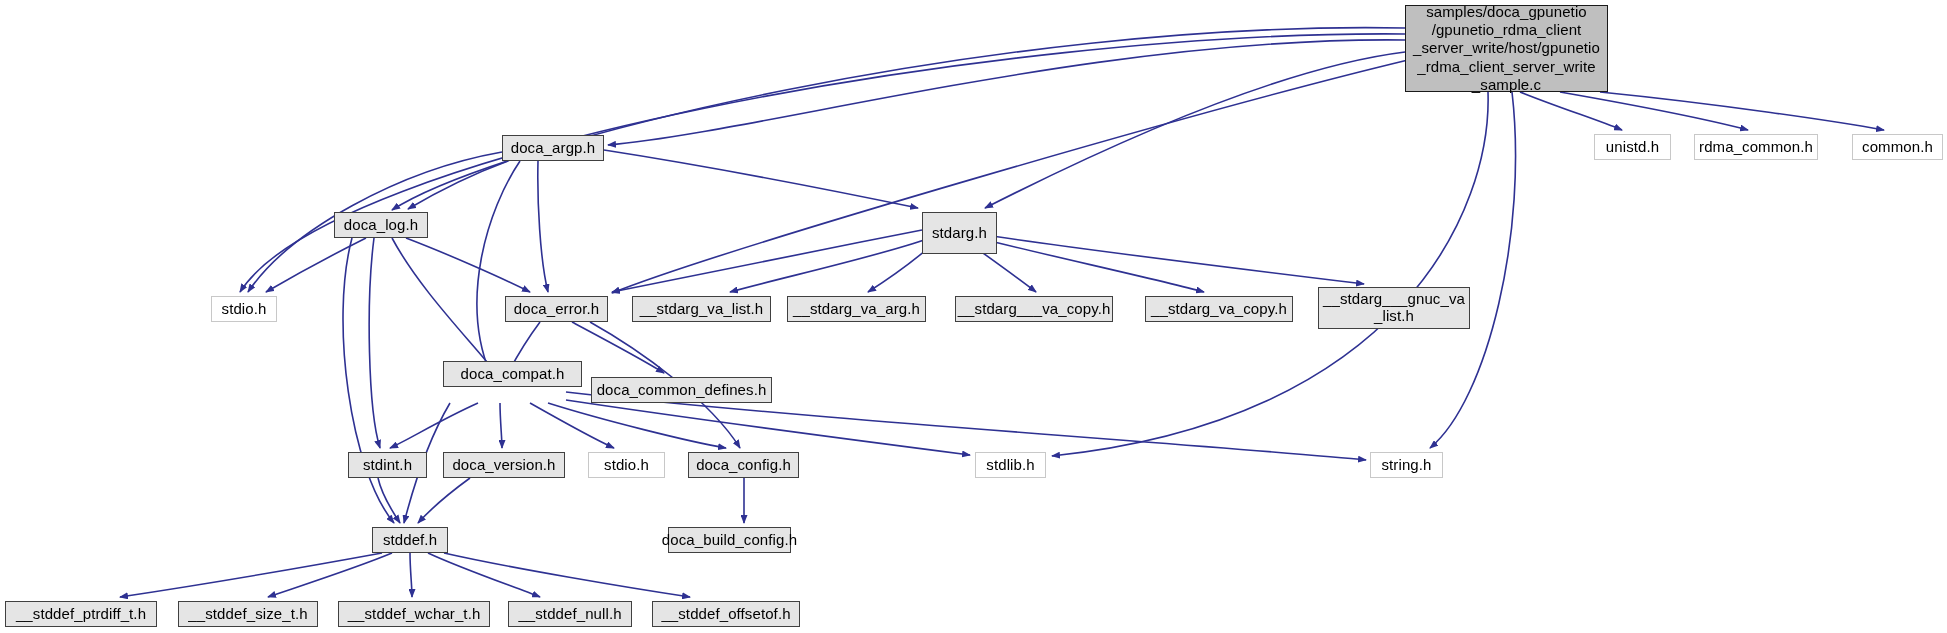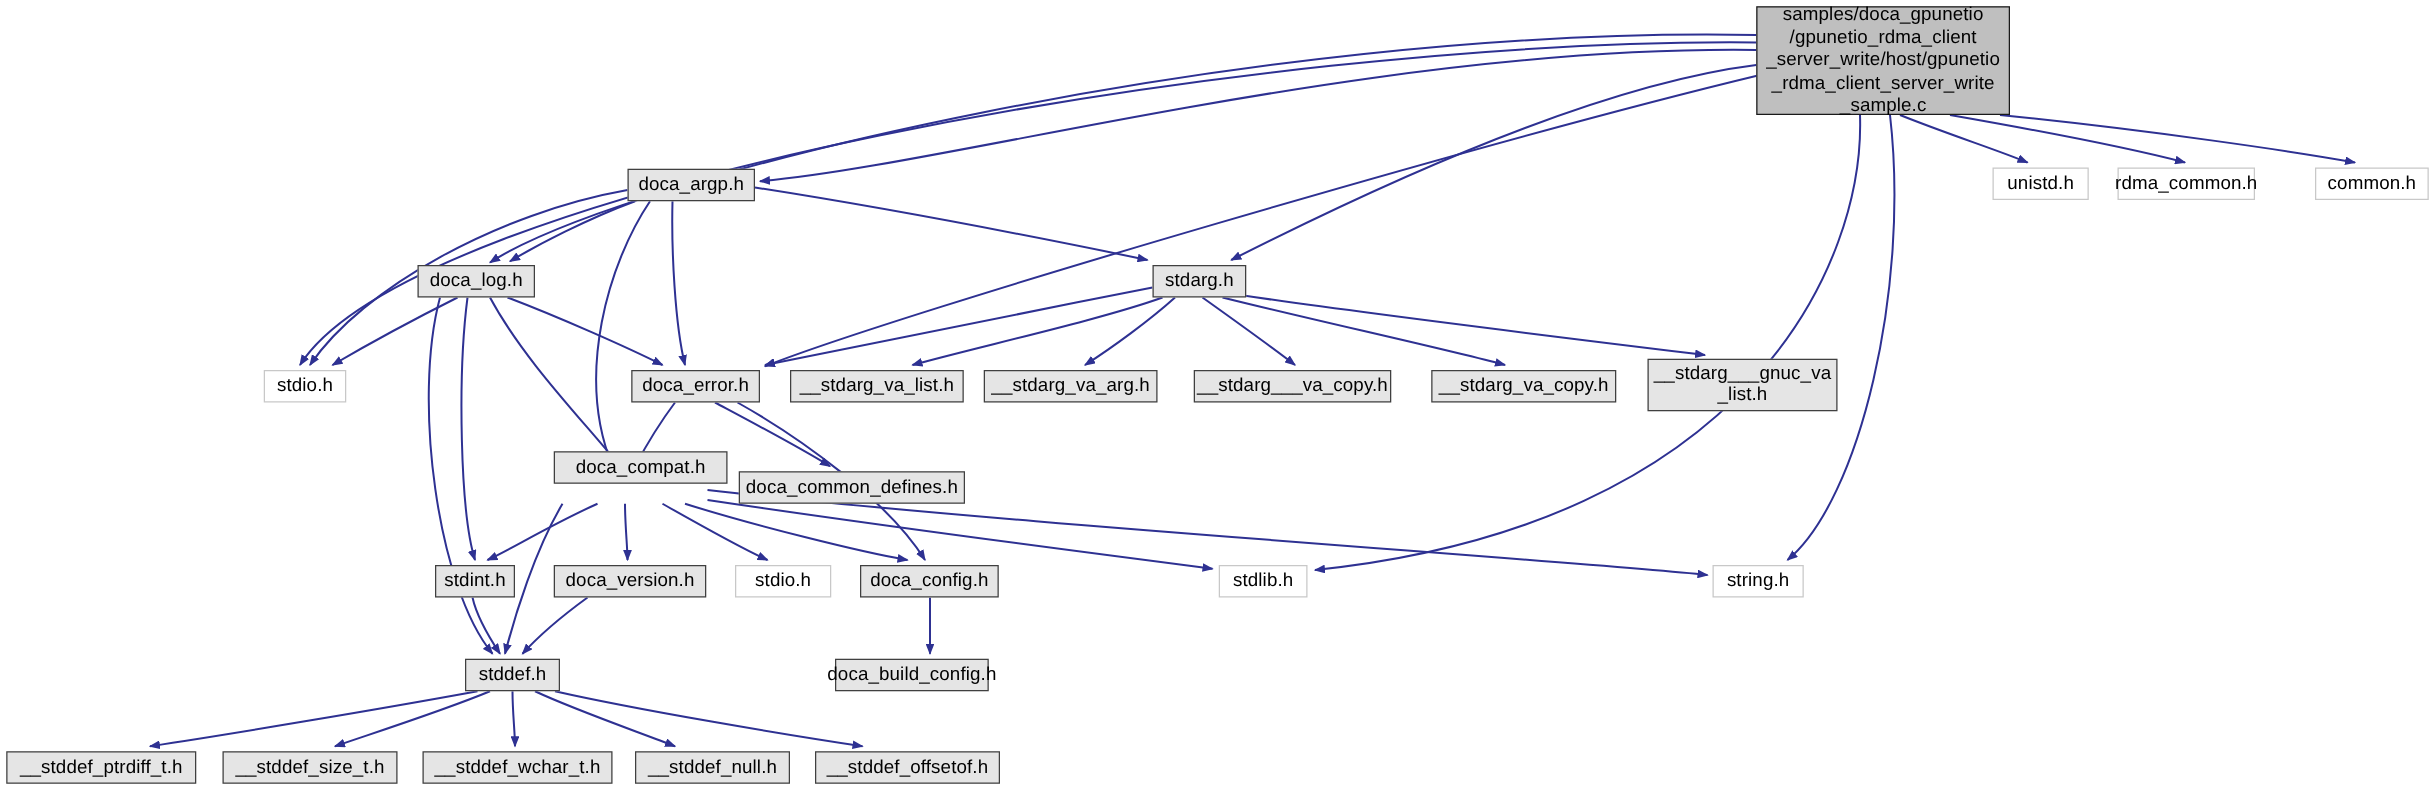--- a/index.html
+++ b/index.html
@@ -105,36 +105,36 @@
         <path d="M444,553 C510,568 630,588 690,597" fill="none" stroke="#2e3192" stroke-width="1.6" marker-end="url(#arrow)"></path>
       </g>
   </svg>
   <div id="nodes">
       <div class="node root" style="left: 1405px; top: 5px; width: 203px; height: 87px;">samples/doca_gpunetio
 /gpunetio_rdma_client
 _server_write/host/gpunetio
 _rdma_client_server_write
 _sample.c</div>
       <div class="node external" style="left: 1594px; top: 134px; width: 77px; height: 26px;">unistd.h</div>
-      <div class="node external" style="left: 1694px; top: 134px; width: 110px; height: 26px;">rdma_common.h</div>
+      <div class="node external" style="left: 1694px; top: 134px; width: 124px; height: 26px;">rdma_common.h</div>
       <div class="node external" style="left: 1852px; top: 134px; width: 91px; height: 26px;">common.h</div>
       <div class="node internal" style="left: 502px; top: 135px; width: 102px; height: 26px;">doca_argp.h</div>
       <div class="node internal" style="left: 334px; top: 212px; width: 94px; height: 26px;">doca_log.h</div>
-      <div class="node internal" style="left: 922px; top: 212px; width: 75px; height: 26px;">stdarg.h</div>
+      <div class="node internal" style="left: 922px; top: 212px; width: 75px; height: 42px;">stdarg.h</div>
       <div class="node external" style="left: 211px; top: 296px; width: 66px; height: 26px;">stdio.h</div>
       <div class="node internal" style="left: 505px; top: 296px; width: 103px; height: 26px;">doca_error.h</div>
       <div class="node internal" style="left: 632px; top: 296px; width: 139px; height: 26px;">__stdarg_va_list.h</div>
       <div class="node internal" style="left: 787px; top: 296px; width: 139px; height: 26px;">__stdarg_va_arg.h</div>
       <div class="node internal" style="left: 955px; top: 296px; width: 158px; height: 26px;">__stdarg___va_copy.h</div>
       <div class="node internal" style="left: 1145px; top: 296px; width: 148px; height: 26px;">__stdarg_va_copy.h</div>
       <div class="node internal" style="left: 1318px; top: 287px; width: 152px; height: 42px;">__stdarg___gnuc_va
 _list.h</div>
       <div class="node internal" style="left: 443px; top: 361px; width: 139px; height: 26px;">doca_compat.h</div>
       <div class="node internal" style="left: 591px; top: 377px; width: 181px; height: 26px;">doca_common_defines.h</div>
-      <div class="node internal" style="left: 348px; top: 452px; width: 64px; height: 26px;">stdint.h</div>
+      <div class="node internal" style="left: 348px; top: 452px; width: 79px; height: 26px;">stdint.h</div>
       <div class="node internal" style="left: 443px; top: 452px; width: 122px; height: 26px;">doca_version.h</div>
       <div class="node external" style="left: 588px; top: 452px; width: 77px; height: 26px;">stdio.h</div>
       <div class="node internal" style="left: 688px; top: 452px; width: 111px; height: 26px;">doca_config.h</div>
       <div class="node external" style="left: 975px; top: 452px; width: 71px; height: 26px; text-align: right;">stdlib.h</div>
       <div class="node external" style="left: 1370px; top: 452px; width: 73px; height: 26px;">string.h</div>
       <div class="node internal" style="left: 372px; top: 527px; width: 76px; height: 26px;">stddef.h</div>
       <div class="node internal" style="left: 668px; top: 527px; width: 123px; height: 26px;">doca_build_config.h</div>
       <div class="node internal" style="left: 5px; top: 601px; width: 152px; height: 26px;">__stddef_ptrdiff_t.h</div>
       <div class="node internal" style="left: 178px; top: 601px; width: 140px; height: 26px;">__stddef_size_t.h</div>
       <div class="node internal" style="left: 338px; top: 601px; width: 152px; height: 26px;">__stddef_wchar_t.h</div>

